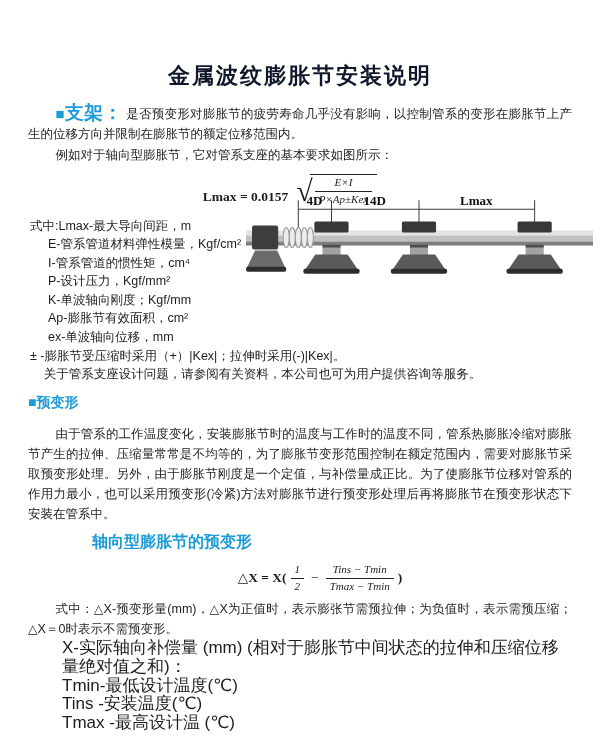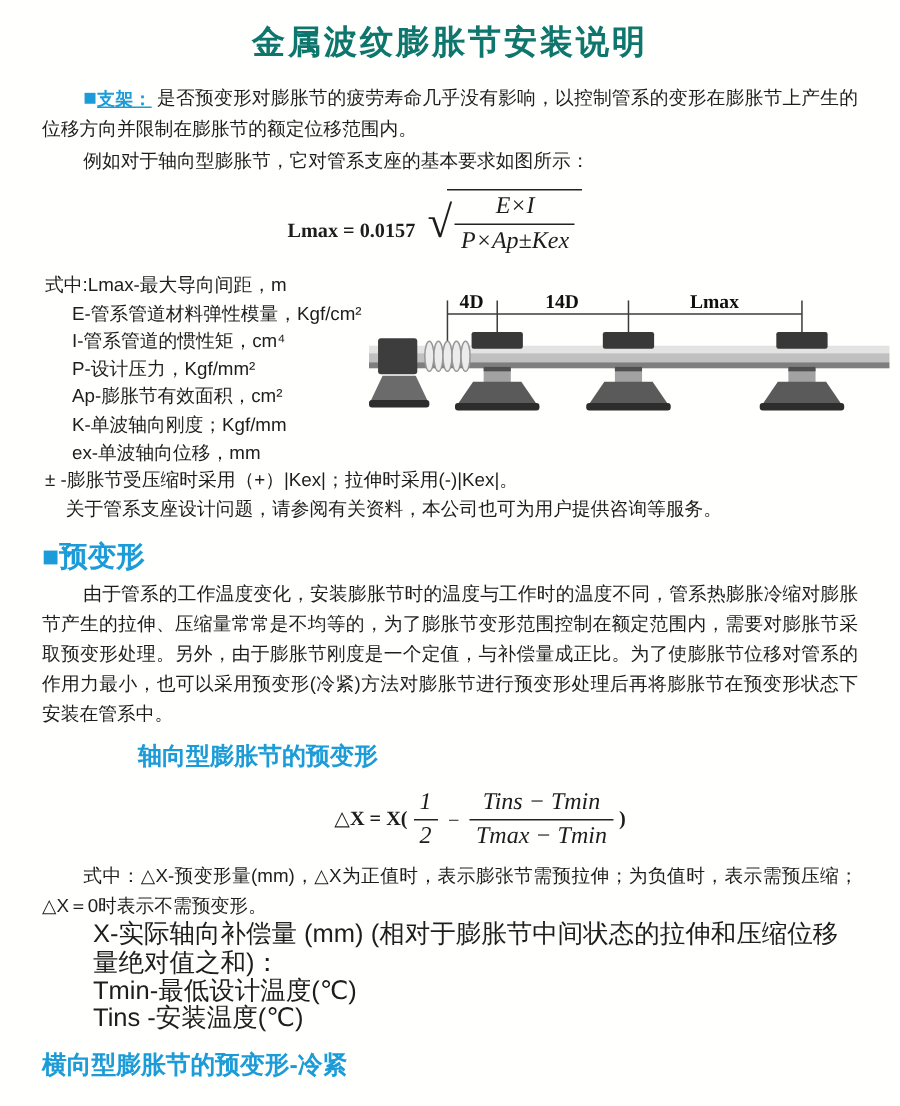--- a/index.html
+++ b/index.html
@@ -1,54 +1,54 @@
 <!DOCTYPE html>
 <html><head>
 <meta charset="utf-8">
 <style>
   html,body{margin:0;padding:0;background:#ffffff;}
   .page{
     position:relative;width:600px;height:737px;margin:0 auto;background:#fffffd;
     font-family:"Liberation Sans","DejaVu Sans",sans-serif;color:#1d1d1d;overflow:hidden;
   }
   .title{
-    text-align:center;font-size:22px;font-weight:bold;color:#0f766e;
-    padding-top:13px;letter-spacing:2px;
+    text-align:center;font-size:22px;font-weight:bold;color:#0f172a;
+    padding-top:13px;letter-spacing:2px;margin-top:48px;
   }
   .blue{color:#1b9bd7;}
   .para{margin:0 28px;font-size:12.5px;line-height:20px;text-align:justify;}
   .para.indent{text-indent:2.2em;}
   .sec1{margin-top:12px;}
-  .sec1-head{font-size:12px;font-weight:bold;vertical-align:-1px;text-decoration:underline;}
+  .sec1-head{font-size:19px;font-weight:bold;vertical-align:-1px;}
   .sec1-bullet{font-size:15px;vertical-align:-1px;}
   .example{margin-top:1px;}
   
   .formula-row{text-align:center;font-family:"Liberation Serif","DejaVu Serif",serif;}
   .f1{margin:9px 0 4px -20px;}
   .f1 .lhs{font-weight:bold;font-size:13.5px;}
   .sqrt{display:inline-flex;align-items:center;margin-left:4px;}
   .sqrt-sym{font-size:30px;line-height:0.9;font-weight:400;margin-right:-3px;}
   .sqrt-body{border-top:1.6px solid #222;padding:1px 5px 0 5px;}
-  .frac{display:inline-block;text-align:center;font-size:16px;font-style:italic;vertical-align:middle;line-height:1.25;}
+  .frac{display:inline-block;text-align:center;font-size:11px;font-style:italic;vertical-align:middle;line-height:1.25;}
   .frac .num{display:block;border-bottom:1px solid #222;padding:0 4px 1px 4px;}
   .frac .den{display:block;padding:1px 4px 0 4px;}
   .f2{margin:10px 0 6px 40px;}
   .f2 .lhs,.f2 .rhs,.f2 .op{font-weight:bold;font-size:13.5px;}
   .f2 .op{font-weight:normal;margin:0 3px;}
   
   .defs{margin:10px 0 0 30px;font-size:12.5px;line-height:18.6px;width:265px;}
   .defs .d-ind{margin-left:18px;}
   .defs .wide{width:560px;}
   .defs .d-par{text-indent:1.1em;}
   
   .diagram-wrap{position:absolute;left:246px;top:192px;width:352px;height:96px;}
   .dim{stroke:#3c3c3c;stroke-width:1;}
   .dimlabel{font:bold 13px "Liberation Serif","DejaVu Serif",serif;fill:#101010;text-anchor:middle;}
   
-  .sec2-head{margin:10px 28px 2px 28px;font-size:19px;font-weight:bold;}
+  .sec2-head{margin:10px 28px 12px 28px;font-size:14px;font-weight:bold;}
   .sub-head{font-size:16px;font-weight:bold;margin:8px 28px 0 92px;}
   .sub-head2{font-size:16.5px;font-weight:bold;margin:10px 28px 0 28px;}
   .notes{margin-top:2px;}
   .tline{margin:0 28px;font-size:17px;line-height:18.6px;padding-left:34px;}
 </style>
 </head>
 <body>
 
 <div class="page">
 
@@ -71,22 +71,22 @@
         </span>
       </span>
     </span>
   </div>
 
   <div class="defs">
     <div>式中:Lmax-最大导向间距，m</div>
     <div class="d-ind">E-管系管道材料弹性模量，Kgf/cm²</div>
     <div class="d-ind">I-管系管道的惯性矩，cm⁴</div>
     <div class="d-ind">P-设计压力，Kgf/mm²</div>
+    <div class="d-ind">K-单波轴向刚度；Kgf/mm</div>
     <div class="d-ind">Ap-膨胀节有效面积，cm²</div>
-    <div class="d-ind">K-单波轴向刚度；Kgf/mm</div>
     <div class="d-ind">ex-单波轴向位移，mm</div>
     <div class="wide">± -膨胀节受压缩时采用（+）|Kex|；拉伸时采用(-)|Kex|。</div>
     <div class="wide d-par">关于管系支座设计问题，请参阅有关资料，本公司也可为用户提供咨询等服务。</div>
   </div>
 
   <div class="diagram-wrap">
     <svg viewBox="0 0 350 95" width="352" height="96">
 
       <line class="dim" x1="52" y1="8" x2="52" y2="37"></line>
       <line class="dim" x1="85" y1="8" x2="85" y2="30"></line>
@@ -162,17 +162,18 @@
       <span class="den">Tmax − Tmin</span>
     </span>
     <span class="rhs">)</span>
   </div>
 
   <div class="notes">
     <p class="para indent">式中：△X-预变形量(mm)，△X为正值时，表示膨张节需预拉伸；为负值时，表示需预压缩；△X＝0时表示不需预变形。</p>
     <div class="tline">X-实际轴向补偿量 (mm) (相对于膨胀节中间状态的拉伸和压缩位移量绝对值之和)：</div>
     <div class="tline">Tmin-最低设计温度(℃)</div>
     <div class="tline">Tins -安装温度(℃)</div>
+    <div class="tline">Tmax -最高设计温 (℃)</div>
   </div>
 
   <div class="sub-head2 blue">横向型膨胀节的预变形-冷紧</div>
 
 </div>
 
 </body></html>

